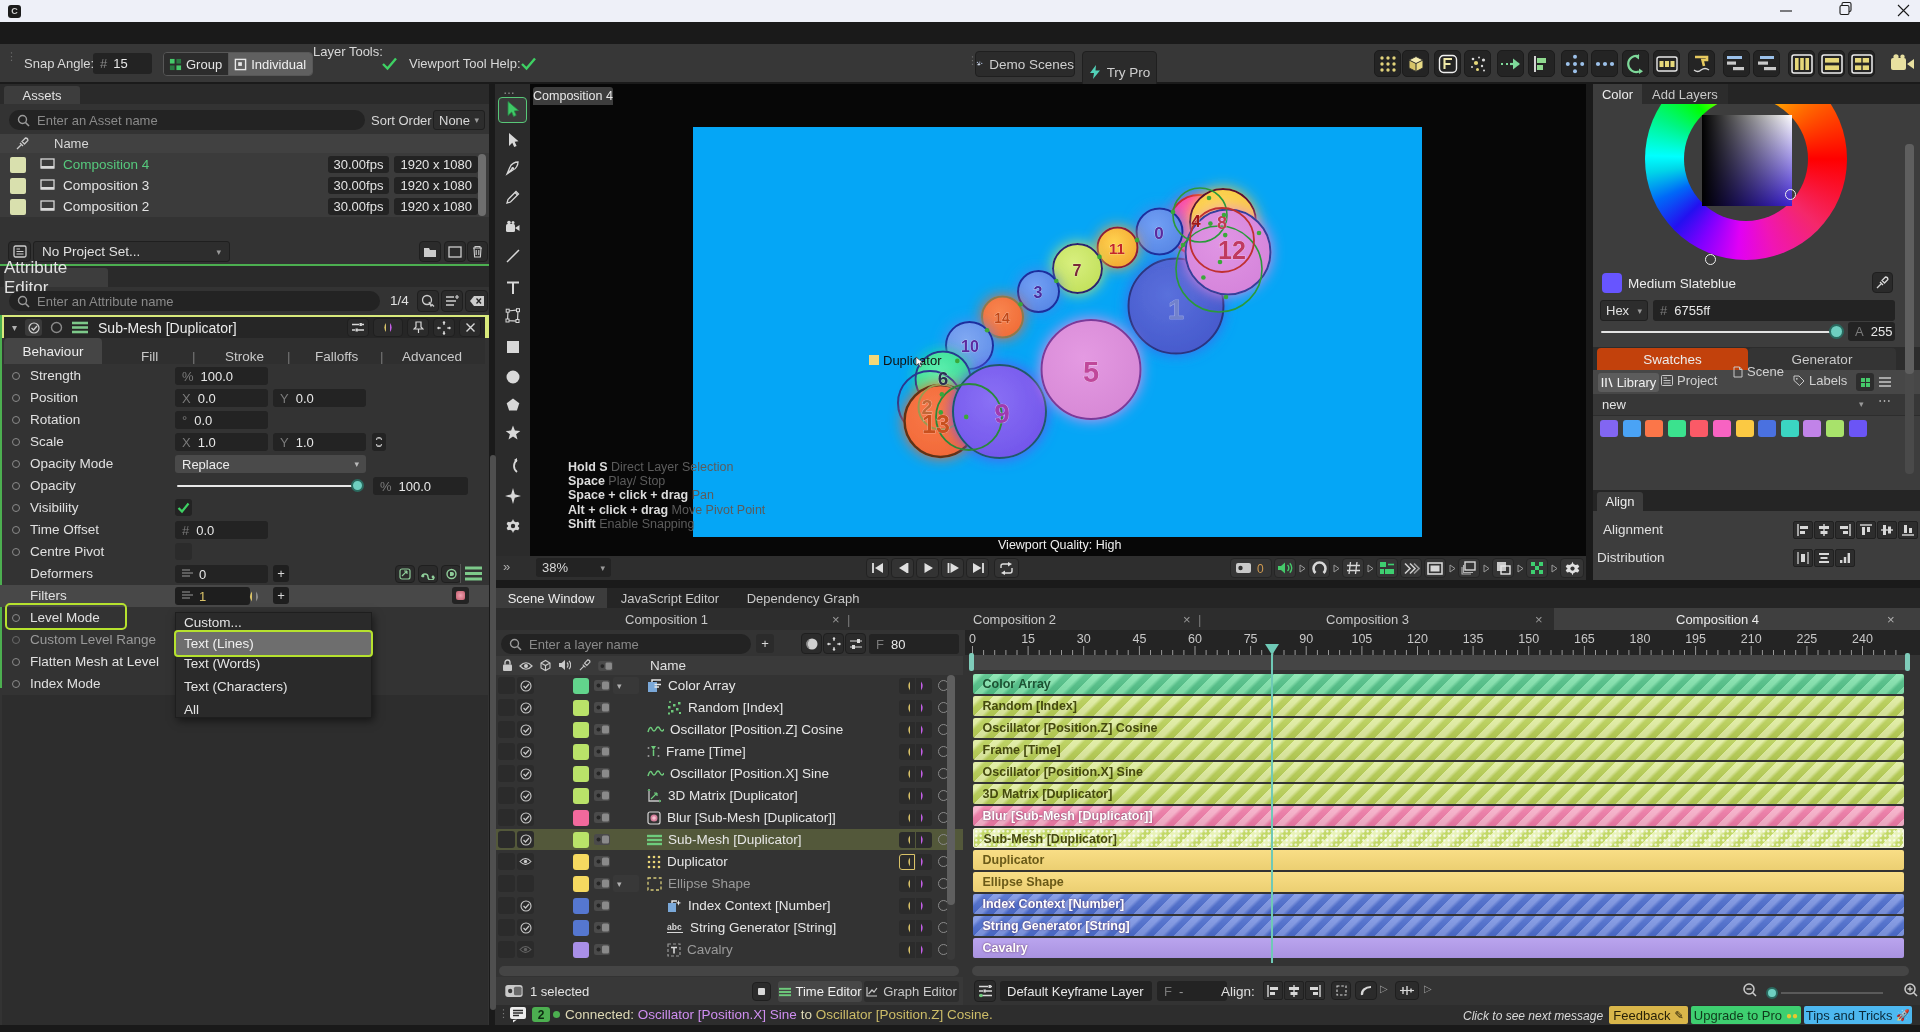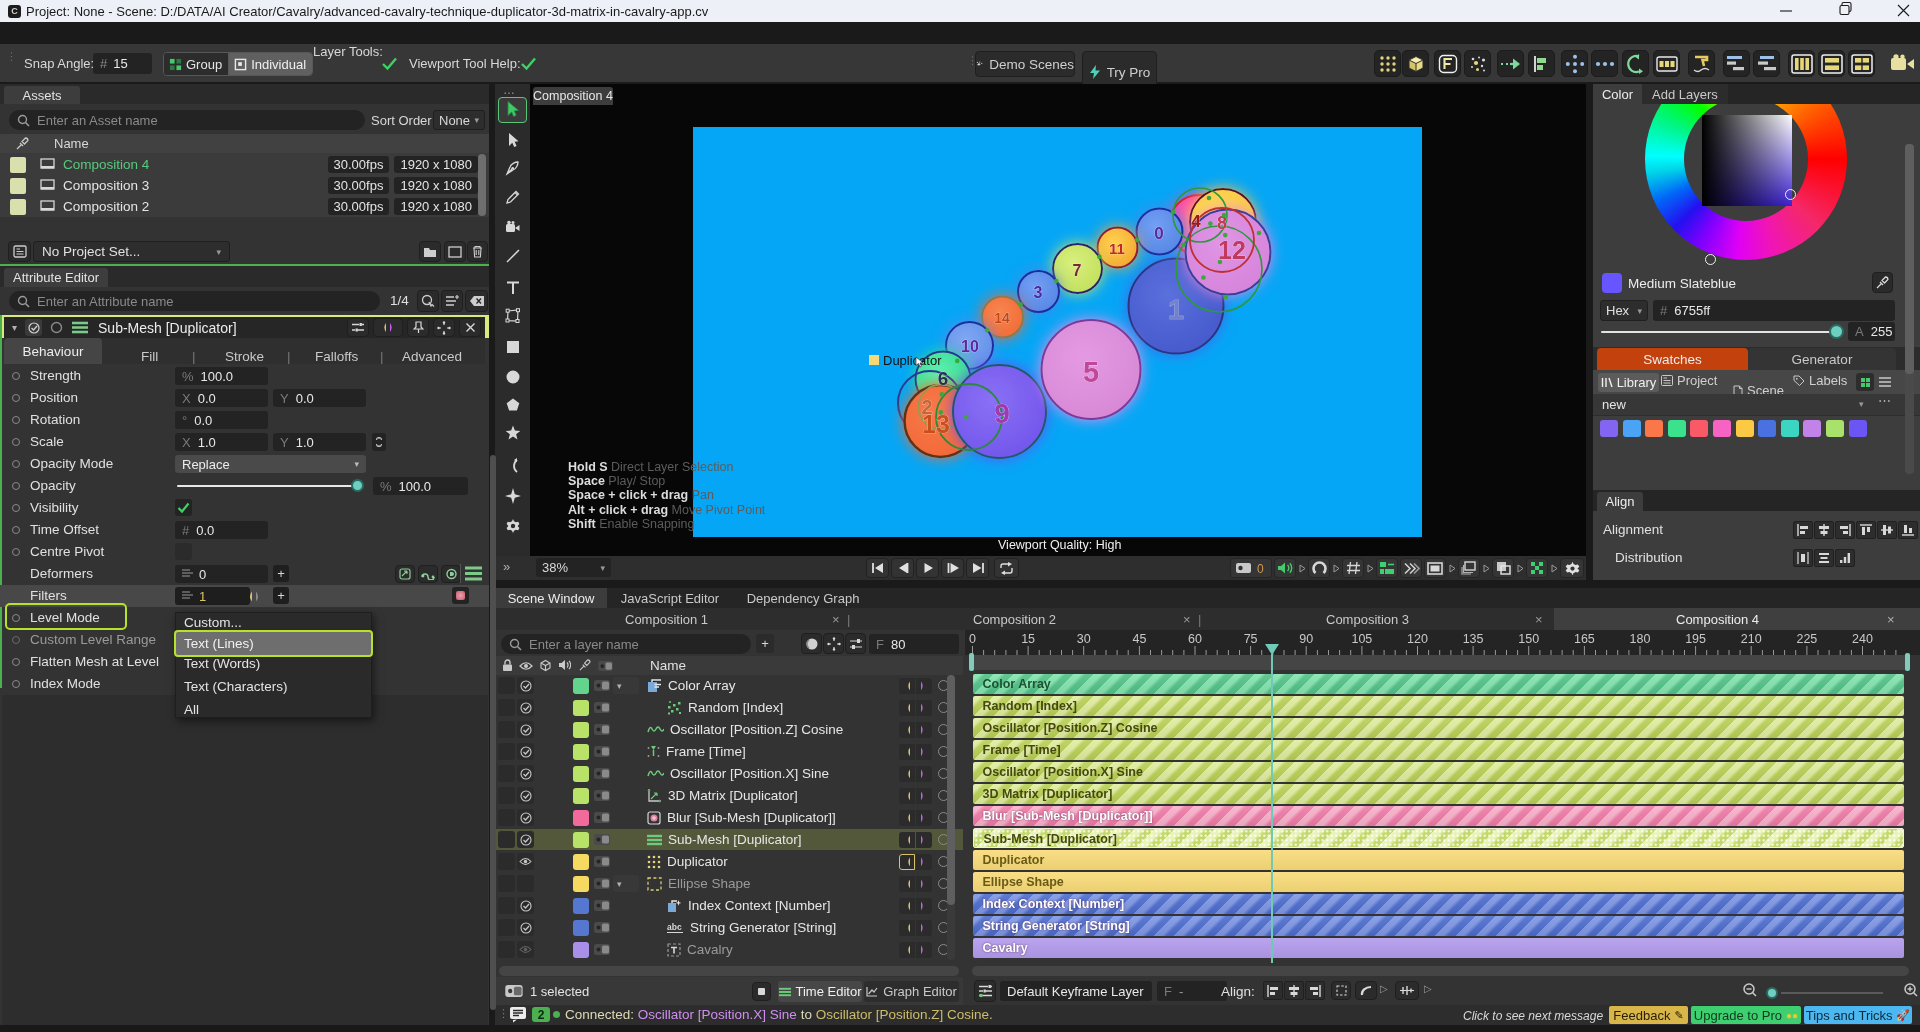--- a/index.html
+++ b/index.html
@@ -44,21 +44,20 @@
 .assw { width:16px; height:16px; background:#d9e0ae; border-radius:2px; margin:0 14px 0 10px; }
 .amon { margin-right:8px; }
 .fps { margin-left:auto; background:#232323; border-radius:3px; color:#e4e4e4; font-size:13px; padding:1px 6px; }
 .dims { background:#232323; border-radius:3px; color:#e4e4e4; font-size:13px; padding:1px 6px; margin-left:5px; }
 </style>
 </head>
 <body>
 <div id="app">
   <div id="titlebar" class="abs">
     <div style="width:13px;height:13px;background:#1c1c1c;border-radius:3px;margin:0 5px 0 8px;display:flex;align-items:center;justify-content:center;color:#cfcfcf;font-size:9px;font-weight:bold">C</div>
-    <span>Project: None - Scene: D:/DATA/AI Creator/Cavalry/advanced-cavalry-technique-duplicator-3d-matrix-in-cavalry-app.cv</span>
     <svg class="abs" style="left:1776px;top:0" width="144" height="22" viewBox="0 0 144 22">
       <g stroke="#1a1a1a" stroke-width="1.1" fill="none">
         <path d="M 4 11 L 16 11"></path>
         <rect x="64" y="5.5" width="9" height="9" rx="1.5"></rect>
         <path d="M 66 5.5 L 66 4 a1.5 1.5 0 0 1 1.5 -1.5 L 73.5 2.5 a1.5 1.5 0 0 1 1.5 1.5 L 75 10 a1.5 1.5 0 0 1 -1.5 1.5 L 73 11.5"></path>
         <path d="M 122 5 L 133 16 M 133 5 L 122 16"></path>
       </g>
     </svg>
   </div>
   <div id="toolbar" class="abs">
@@ -338,21 +337,21 @@
         </svg>
       </div>
     <div class="abs btn" style="left:467px;top:157px;width:21px;height:21px">
         <svg width="11" height="13" viewBox="0 0 11 13">
           <path d="M1 3 L10 3 M3 3 L3 1.5 L8 1.5 L8 3 M2 3 L2.6 12 L8.4 12 L9 3 M4.2 5 L4.2 10 M6.8 5 L6.8 10" stroke="#cdcdcd" stroke-width="1.1" fill="none"></path>
         </svg>
       </div>
     <div class="abs" style="left:0;top:180px;width:489px;height:2px;background:#4caf50"></div>
 
     <div class="abs" style="left:0;top:182px;width:489px;height:21px;background:#2a2a2a"></div>
-    <div class="abs" style="left:4px;top:184px;width:104px;height:19px;background:#3d3d3d;border-radius:3px 3px 0 0;color:#e2e2e2;font-size:13px;display:flex;align-items:center;justify-content:center">Attribute Editor</div>
+    <div class="abs" style="left:4px;top:184px;width:104px;height:19px;background:#3d3d3d;border-radius:3px 3px 0 0;color:#e2e2e2;font-size:17px;display:flex;align-items:center;justify-content:center">Attribute Editor</div>
     <div class="abs" style="left:9px;top:207px;width:371px;height:20px;background:#232323;border-radius:10px;display:flex;align-items:center;color:#8a8a8a;font-size:13px">
       <svg style="margin:0 7px 0 8px" width="13" height="13" viewBox="0 0 13 13">
           <circle cx="5.5" cy="5.5" r="4" stroke="#9a9a9a" stroke-width="1.4" fill="none"></circle>
           <path d="M8.5 8.5 L12 12" stroke="#9a9a9a" stroke-width="1.6"></path>
         </svg>
       Enter an Attribute name</div>
     <div class="abs" style="left:390px;top:209px;color:#e0e0e0;font-size:13.5px">1/4</div>
     <div class="abs btn" style="left:417px;top:206px;width:22px;height:22px">
         <svg width="15" height="15" viewBox="0 0 15 15">
           <circle cx="6" cy="6" r="4.5" stroke="#cdcdcd" stroke-width="1.3" fill="none"></circle>
@@ -1008,21 +1007,21 @@
     <div class="abs" style="left:155px;top:264px;width:148px;height:22px;background:#343434;border-radius:4px 4px 0 0;color:#c9c9c9;font-size:13.5px;display:flex;align-items:center;justify-content:center">Generator</div>
 
     <div class="abs" style="left:0;top:286px;width:327px;height:24px;background:#474747"></div>
     <div class="abs" style="left:5px;top:289px;width:61px;height:19px;background:#5c5c5c;border-radius:3px;color:#f0f0f0;font-size:13px;display:flex;align-items:center;justify-content:center;gap:4px"><svg width="12" height="11" viewBox="0 0 12 11">
           <path d="M1.5 1 L1.5 10 M5 1 L5 10 M8 1 L11 10" stroke="#f0f0f0" stroke-width="1.4"></path>
         </svg>Library</div>
     <div class="abs" style="left:68px;top:289px;color:#d0d0d0;font-size:13px;display:flex;align-items:center;gap:4px"><svg width="12" height="11" viewBox="0 0 12 11">
           <rect x="0.5" y="0.5" width="11" height="10" rx="1" fill="none" stroke="#c9c9c9"></rect>
           <path d="M2.5 3 L6 3 M2.5 5.5 L9.5 5.5 M2.5 8 L9.5 8" stroke="#c9c9c9"></path>
         </svg>Project</div>
-    <div class="abs" style="left:140px;top:299px;color:#d0d0d0;font-size:13px;display:flex;align-items:center;gap:4px"><svg width="10" height="12" viewBox="0 0 10 12">
+    <div class="abs" style="left:140px;top:280px;color:#d0d0d0;font-size:13px;display:flex;align-items:center;gap:4px"><svg width="10" height="12" viewBox="0 0 10 12">
           <path d="M1 1 L6.5 1 L9 3.5 L9 11 L1 11 Z M6.5 1 L6.5 3.5 L9 3.5" fill="none" stroke="#c9c9c9"></path>
         </svg>Scene</div>
     <div class="abs" style="left:200px;top:289px;color:#d0d0d0;font-size:13px;display:flex;align-items:center;gap:4px"><svg width="12" height="11" viewBox="0 0 12 11">
           <path d="M1 1 L6 1 L11 6 L6.5 10.5 L1 5.5 Z" fill="none" stroke="#c9c9c9"></path>
           <circle cx="3.8" cy="3.8" r="0.9" fill="#c9c9c9"></circle>
         </svg>Labels</div>
     <div class="abs" style="left:263px;top:289px;width:18px;height:18px;background:#2d2d2d;border-radius:3px;display:flex;align-items:center;justify-content:center">
         <svg width="11" height="11" viewBox="0 0 11 11">
           <g fill="#45c96a">
             <rect x="1" y="1" width="4" height="4"></rect>
@@ -1103,21 +1102,21 @@
           </svg>
         </div>
         <div style="width:20px;height:18px;background:#2d2d2d;border:1px solid #202020;border-radius:2px;display:flex;align-items:center;justify-content:center">
           <svg width="12" height="12" viewBox="0 0 12 12">
             <path d="M0 11 L12 11" stroke="#d8d8d8" stroke-width="1.4"></path>
             <rect x="2" y="1" width="3" height="8" fill="#d8d8d8"></rect>
             <rect x="7" y="4" width="3" height="5" fill="#d8d8d8"></rect>
           </svg>
         </div>
       </div>
-    <div class="abs" style="left:22px;top:466px;color:#e0e0e0;font-size:13.5px">Distribution</div>
+    <div class="abs" style="left:4px;top:466px;color:#e0e0e0;font-size:13.5px">Distribution</div>
     <div id="alicons3" class="abs" style="left:200px;top:465px;display:flex;gap:1px">
         <div style="width:20px;height:18px;background:#2d2d2d;border:1px solid #202020;border-radius:2px;display:flex;align-items:center;justify-content:center">
           <svg width="12" height="12" viewBox="0 0 12 12">
             <path d="M1 0 L1 12 M11 0 L11 12" stroke="#d8d8d8" stroke-width="1.2"></path>
             <rect x="4" y="2" width="4" height="8" fill="#d8d8d8"></rect>
           </svg>
         </div>
         <div style="width:20px;height:18px;background:#2d2d2d;border:1px solid #202020;border-radius:2px;display:flex;align-items:center;justify-content:center">
           <svg width="12" height="12" viewBox="0 0 12 12">
             <rect x="1" y="1" width="10" height="2" fill="#d8d8d8"></rect>

